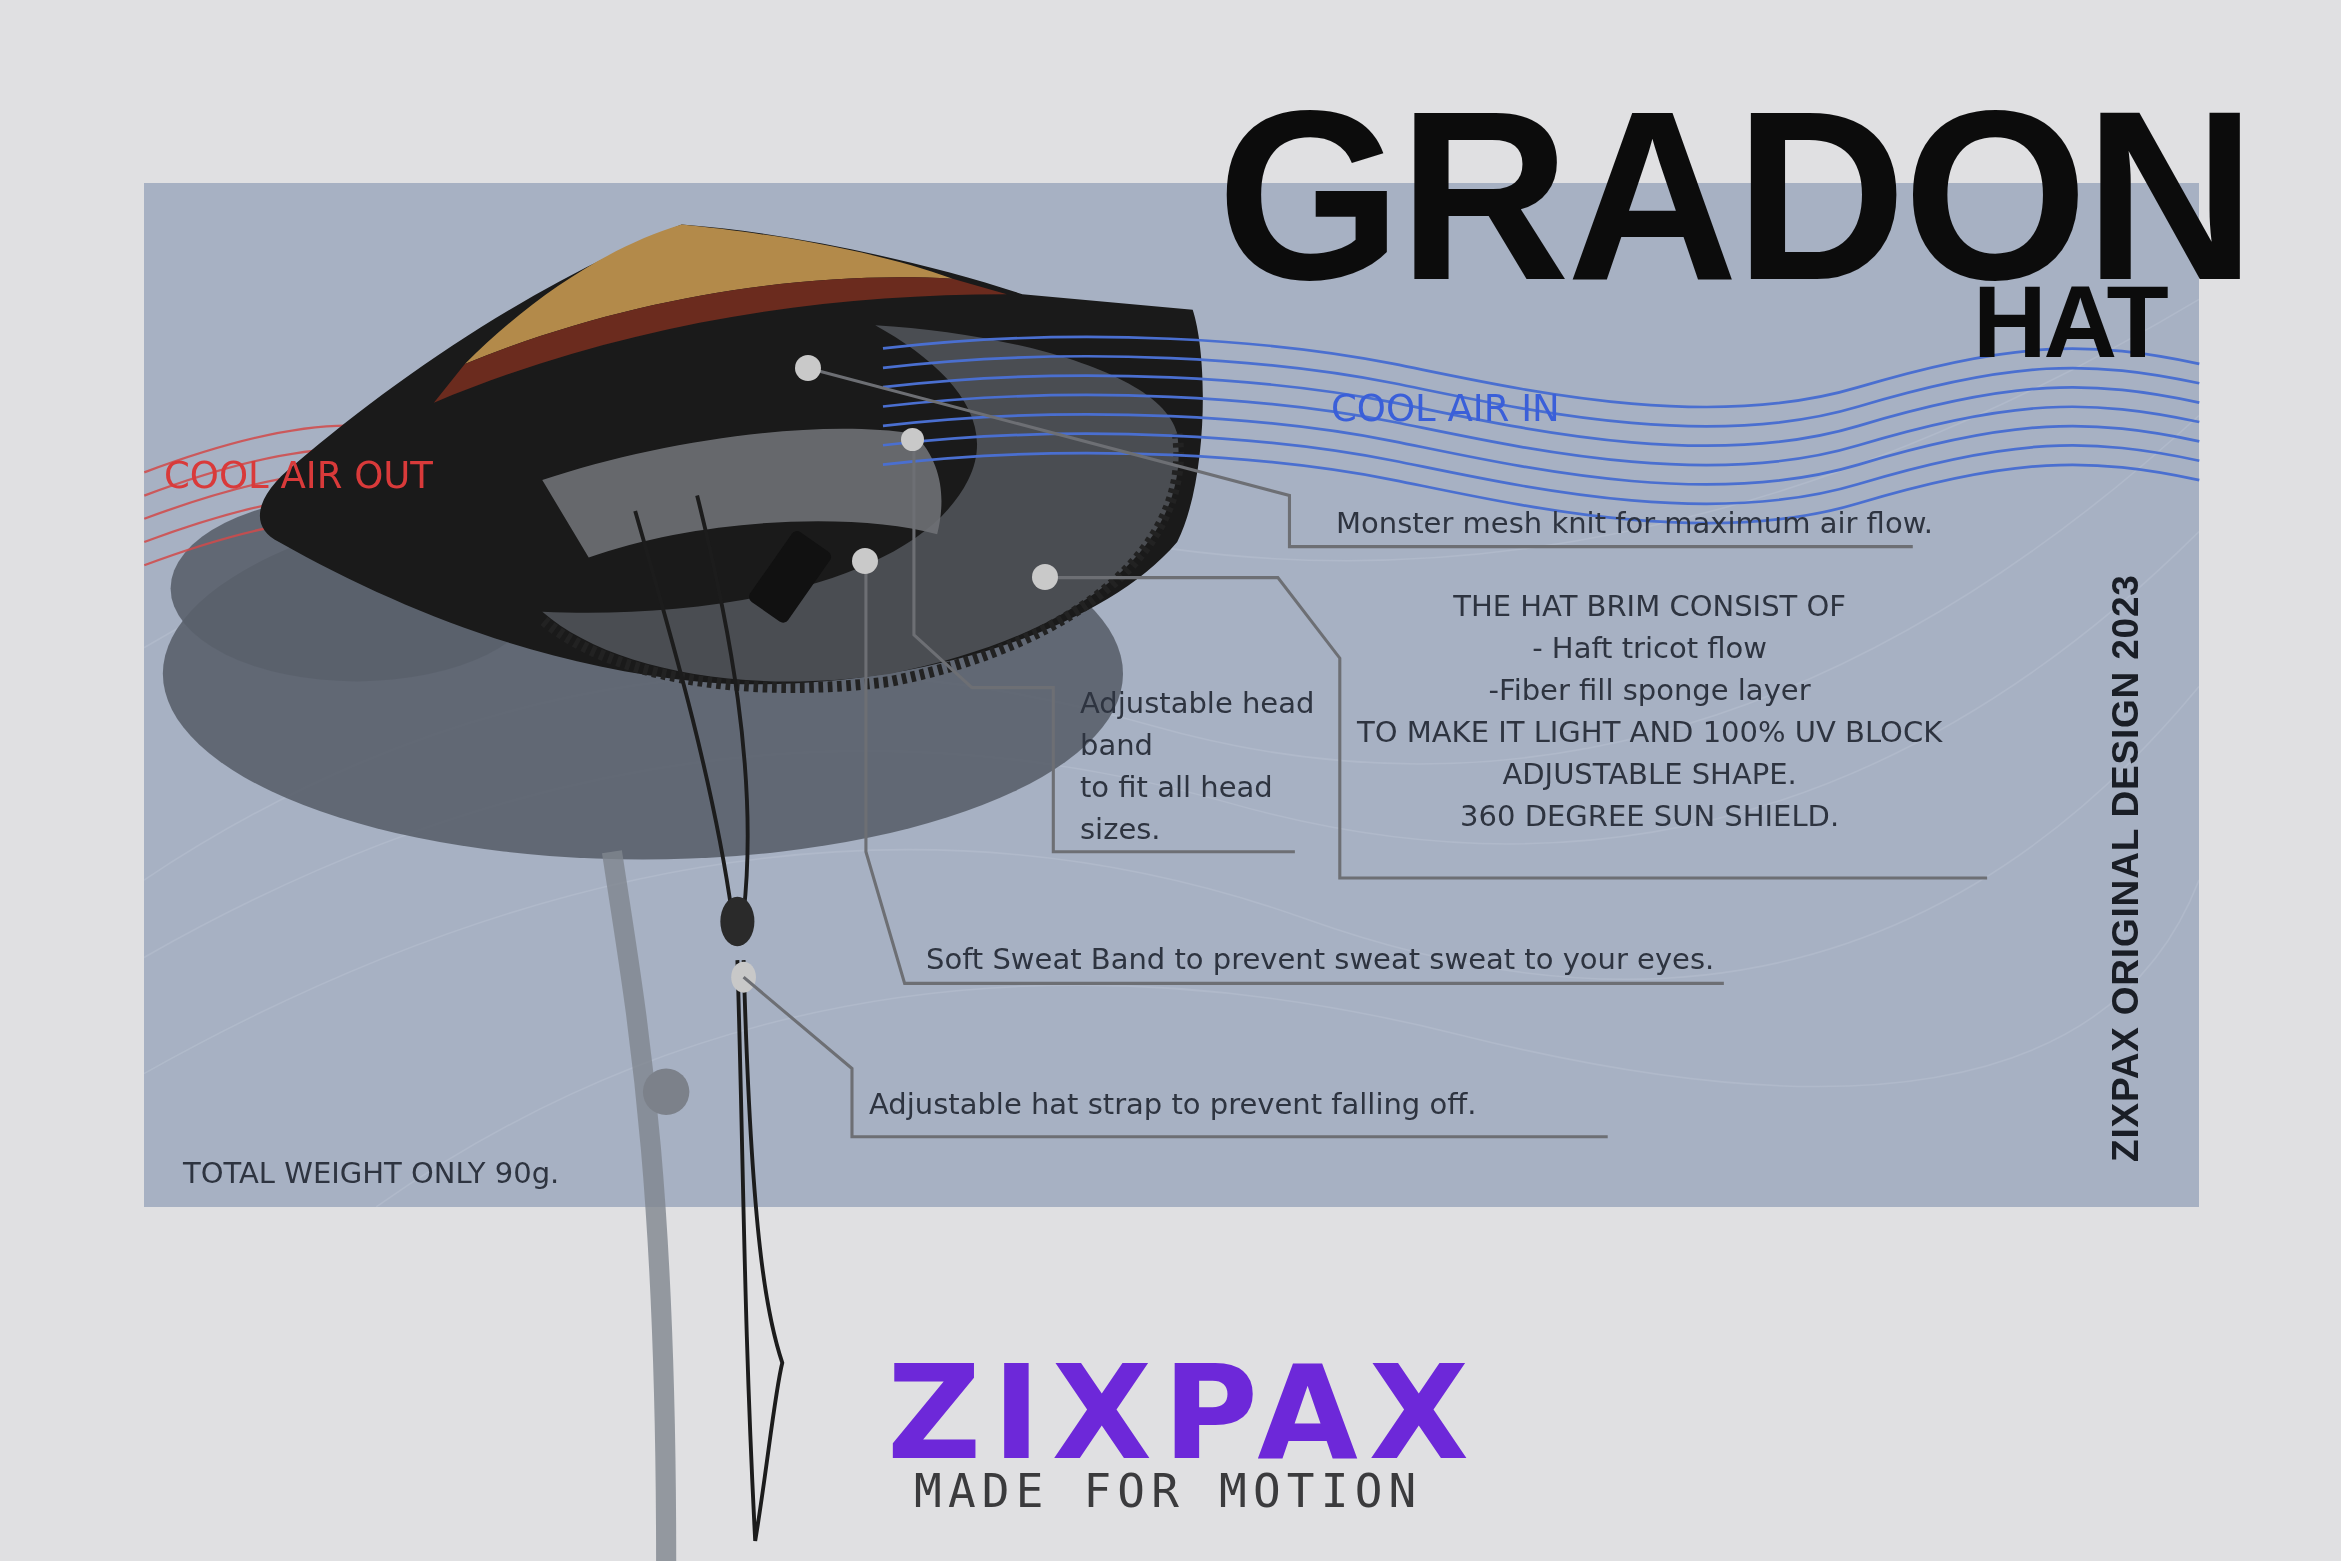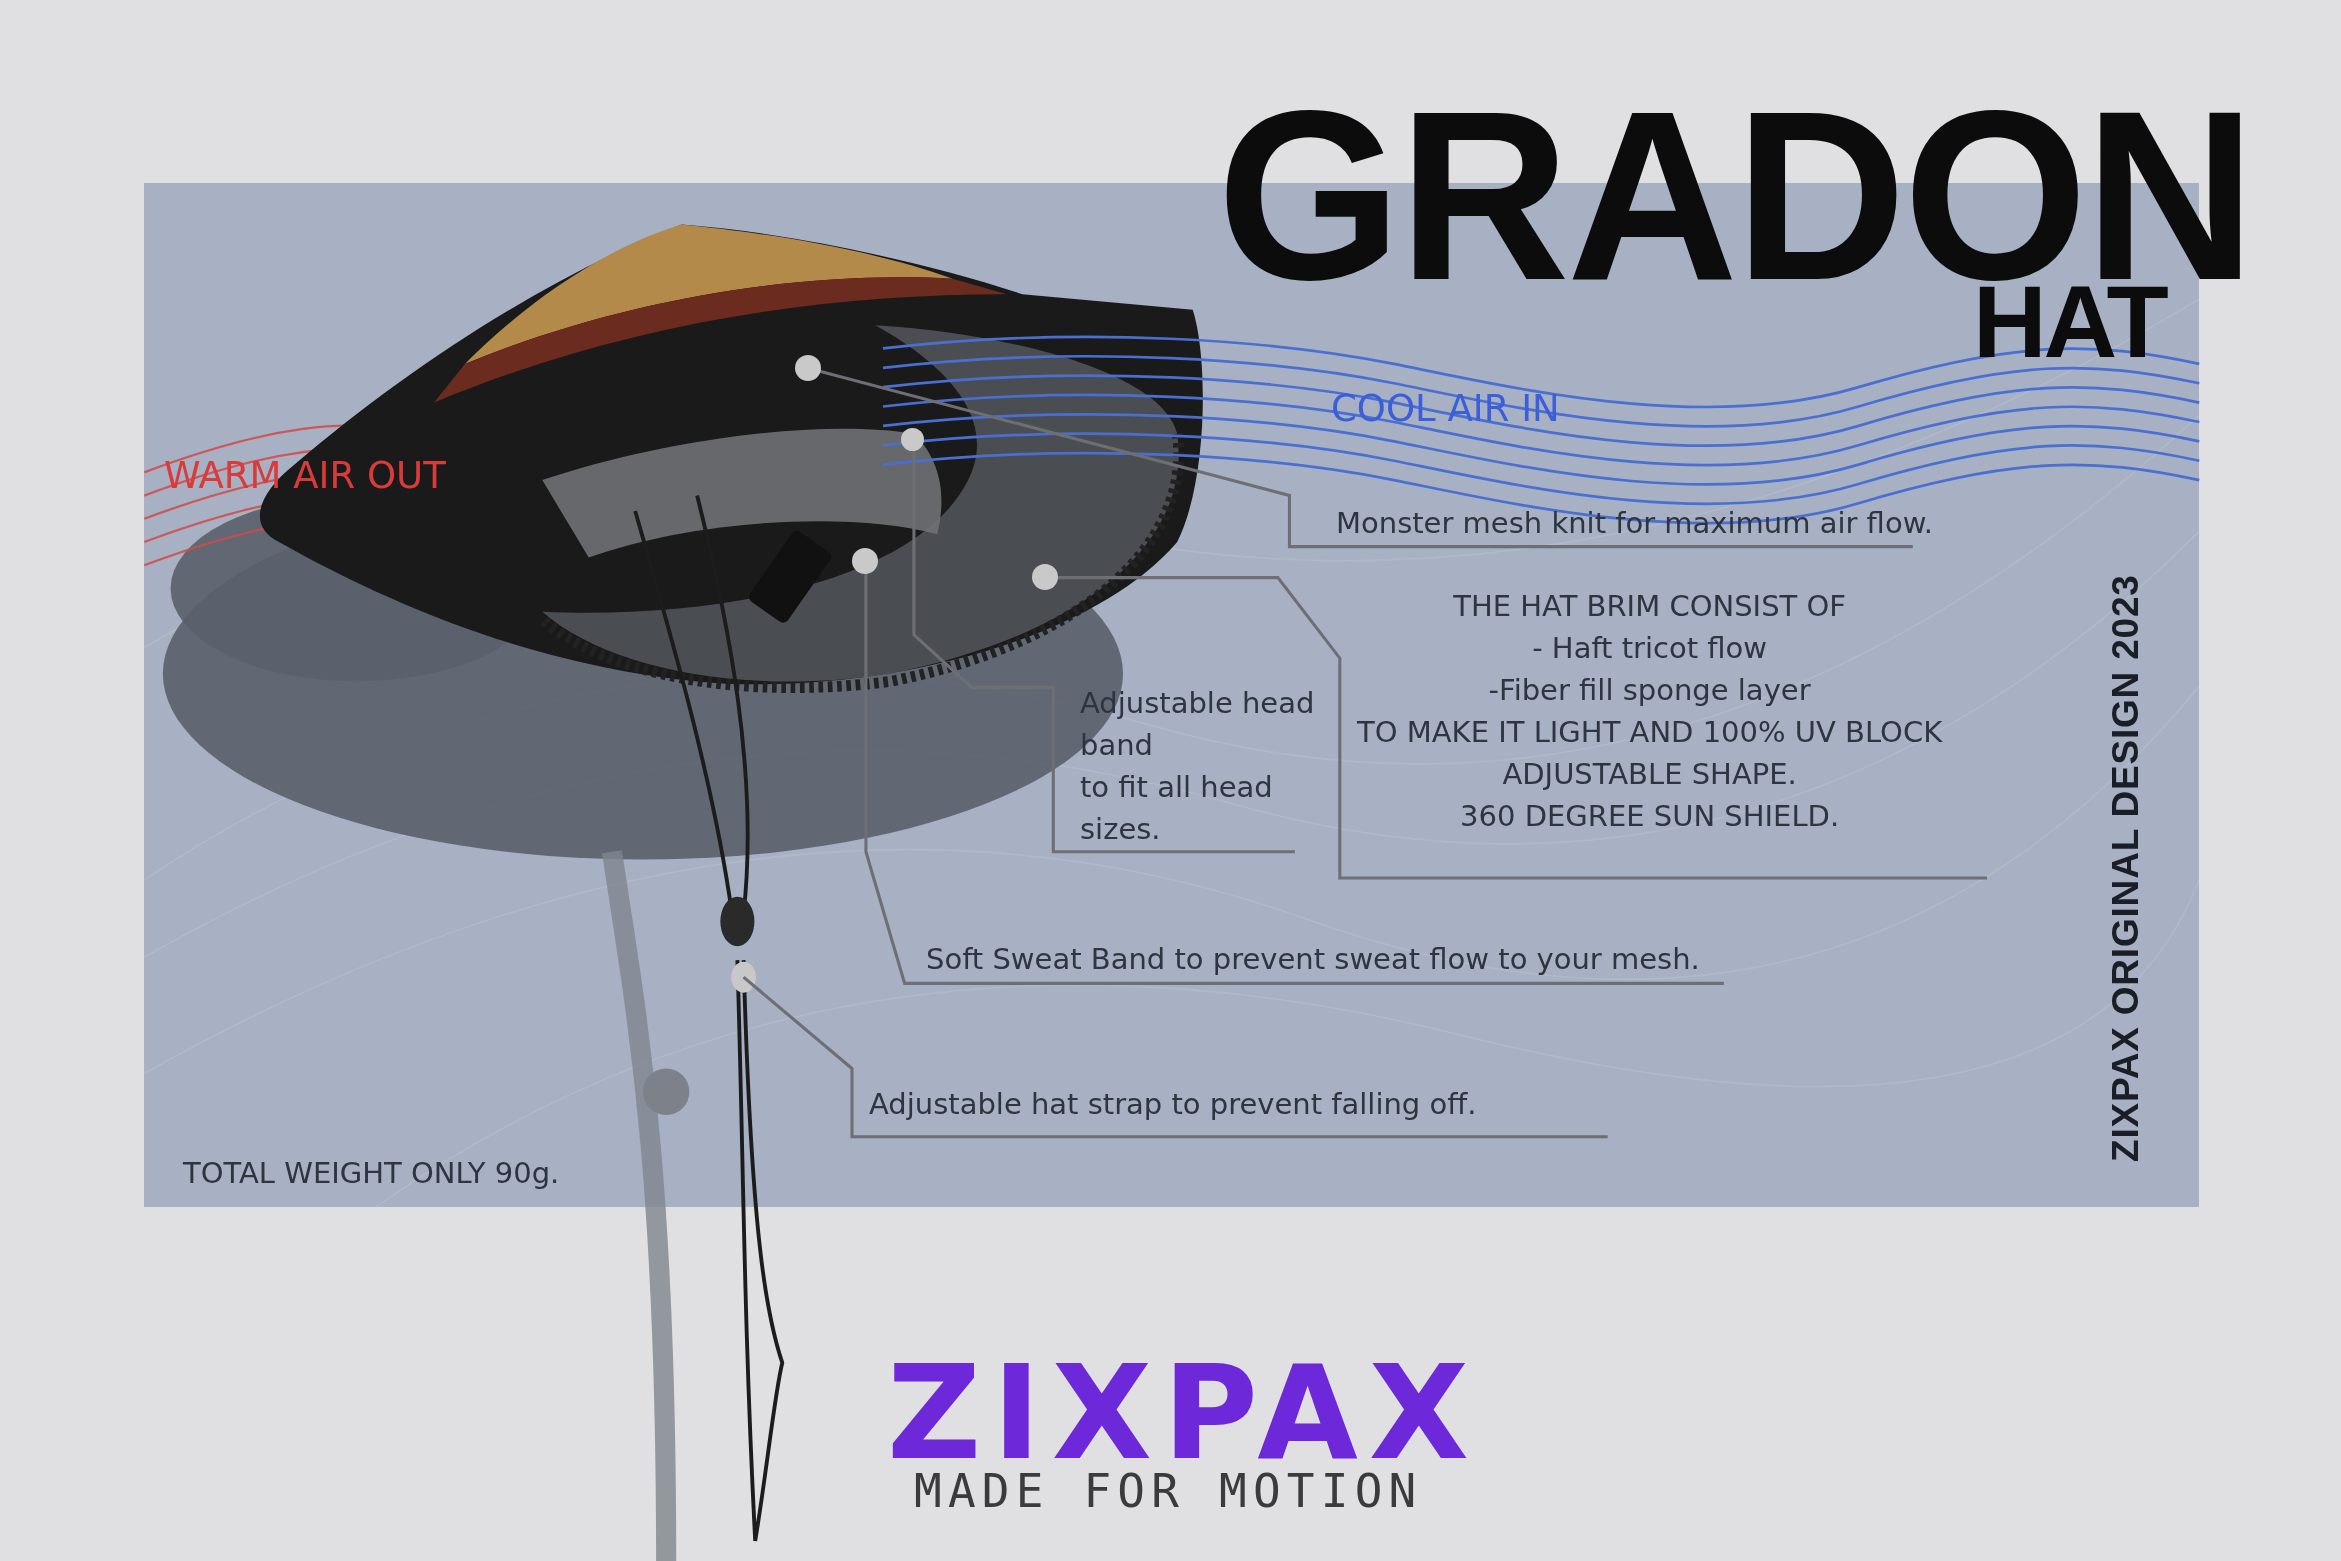--- a/index.html
+++ b/index.html
@@ -84,21 +84,21 @@
     <path d="M1118 726 L1118 1100 L1168 1270 L2226 1270"></path>
     <path d="M960 1262 L1100 1380 L1100 1468 L2076 1468"></path>
   </g>
 </svg>
 
 <div class="dot" style="left:795px;top:355px;"></div>
 <div class="dot" style="left:1032px;top:564px;"></div>
 <div class="dot" style="left:852px;top:548px;"></div>
 <div class="dot" style="left:901px;top:428px;width:23px;height:23px;"></div>
 
-<div class="warm">WARM AIR OUT</div>
+<div class="warm">COOL AIR OUT</div>
 <div class="cool">COOL AIR IN</div>
 
 <div class="title t-gradon">GRADON</div>
 <div class="title t-hat">HAT</div>
 
 <div class="label" style="left:1336px;top:503px;">Monster mesh knit for maximum air flow.</div>
 
 <div class="label" style="left:1357px;top:585px;line-height:42px;text-align:center;">
   <div>THE HAT BRIM CONSIST OF</div>
   <div>- Haft tricot flow</div>
@@ -108,21 +108,21 @@
   <div>360 DEGREE SUN SHIELD.</div>
 </div>
 
 <div class="label" style="left:1080px;top:682px;line-height:42px;">
   <div>Adjustable head</div>
   <div>band</div>
   <div>to fit all head</div>
   <div>sizes.</div>
 </div>
 
-<div class="label" style="left:926px;top:939px;">Soft Sweat Band to prevent sweat flow to your mesh.</div>
+<div class="label" style="left:926px;top:939px;">Soft Sweat Band to prevent sweat sweat to your eyes.</div>
 <div class="label" style="left:869px;top:1084px;">Adjustable hat strap to prevent falling off.</div>
 
 <div class="label" style="left:183px;top:1137px;margin-top:16px;">TOTAL WEIGHT ONLY 90g.</div>
 
 <div class="vertical">ZIXPAX ORIGINAL DESIGN 2023</div>
 
 <div class="logo">ZIXPAX</div>
 <div class="tagline">MADE FOR MOTION</div>
 
 

